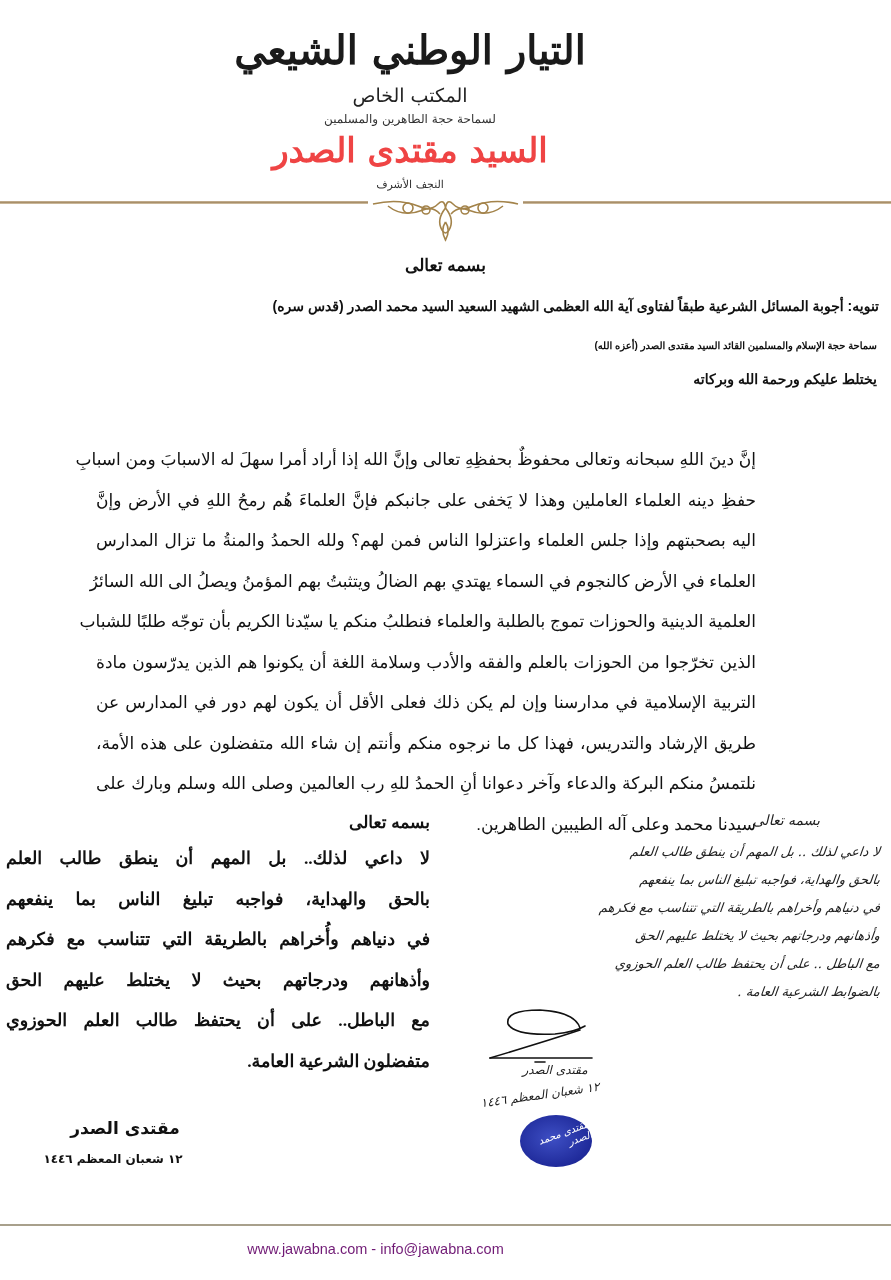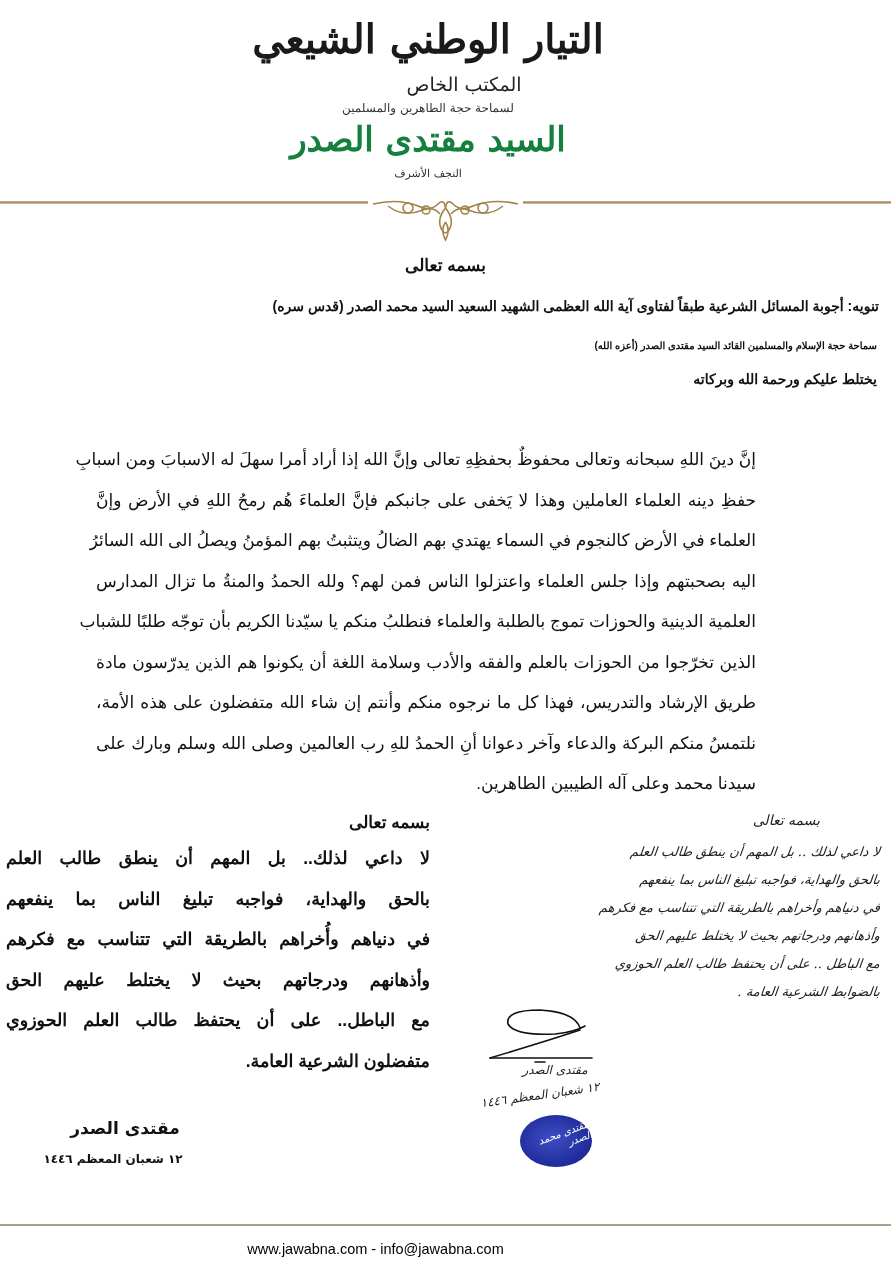--- a/index.html
+++ b/index.html
@@ -1,47 +1,47 @@
 <!DOCTYPE html>
 <html><head>
   <meta charset="utf-8">
   <style>
     html, body { margin: 0; padding: 0; background: #ffffff; }
     body { width: 891px; height: 1280px; position: relative; overflow: hidden; font-family: "DejaVu Sans", sans-serif; color: #111; }
-    .letterhead { position: absolute; left: 0; top: 1px; width: 820px; height: 200px; text-align: center; padding-left: 36px; }
+    .letterhead { position: absolute; left: 0; top: 12px; width: 820px; height: 200px; text-align: center; }
     .lh-line1 { position: absolute; top: 14px; left: 0; width: 100%; font-family: "DejaVu Serif", serif; font-size: 40px; font-weight: bold; letter-spacing: 1px; direction: rtl; color: #1a1a1a; }
-    .lh-line2 { position: absolute; top: 72px; left: 0; width: 100%; font-family: "DejaVu Serif", serif; font-size: 19px; direction: rtl; color: #222; margin-left: 36px; }
+    .lh-line2 { position: absolute; top: 72px; left: 0; width: 100%; font-family: "DejaVu Serif", serif; font-size: 19px; direction: rtl; color: #222; }
     .lh-line3 { position: absolute; top: 100px; left: 0; width: 100%; font-family: "DejaVu Serif", serif; font-size: 12px; direction: rtl; color: #333; }
-    .lh-line4 { position: absolute; top: 118px; left: 0; width: 100%; font-family: "DejaVu Serif", serif; font-size: 34px; font-weight: bold; direction: rtl; color: #15803d; }
+    .lh-line4 { position: absolute; top: 118px; left: 0; width: 100%; font-family: "DejaVu Serif", serif; font-size: 34px; font-weight: bold; direction: rtl; color: #ef4444; }
     .lh-line5 { position: absolute; top: 166px; left: 0; width: 100%; font-family: "DejaVu Serif", serif; font-size: 11px; direction: rtl; color: #333; }
     .divider-top { position: absolute; top: 201px; left: 0; width: 891px; height: 3px; background: linear-gradient(#cbb79a, #a88f6a, #d9c9ae); }
     .ornament { position: absolute; top: 196px; left: 368px; width: 155px; height: 46px; }
     .basmala-top { position: absolute; top: 255px; left: 0; width: 891px; text-align: center; font-family: "Liberation Sans", sans-serif; font-weight: bold; font-size: 17px; direction: rtl; }
     .notice { position: absolute; top: 298px; right: 12px; width: 870px; font-family: "Liberation Sans", sans-serif; font-weight: bold; font-size: 14px; direction: rtl; text-align: right; white-space: nowrap; }
     .addressee { position: absolute; top: 340px; right: 14px; font-family: "Liberation Sans", sans-serif; font-weight: bold; font-size: 10px; direction: rtl; white-space: nowrap; }
     .greeting { position: absolute; top: 371px; right: 14px; font-family: "Liberation Sans", sans-serif; font-weight: bold; font-size: 14px; direction: rtl; white-space: nowrap; }
     .question { position: absolute; top: 410px; left: 96px; width: 660px; margin-top: 36px; }
     .q-line { display: block; height: 40.5px; line-height: 28px; font-family: "Liberation Sans", sans-serif; font-size: 17px; direction: rtl; text-align: justify; text-align-last: justify; white-space: nowrap; }
     .q-line.last { text-align-last: right; }
     .answer-typed { position: absolute; top: 808px; left: 6px; width: 436px; }
     .ans-title { font-family: "Liberation Sans", sans-serif; font-weight: bold; font-size: 17px; direction: rtl; text-align: right; height: 30px; line-height: 30px; padding-right: 12px; }
-    .ans-line { display: block; height: 40.5px; line-height: 40px; font-family: Liberation Sans, sans-serif; font-weight: bold; font-size: 17.5px; direction: rtl; text-align: justify; text-align-last: justify; white-space: nowrap; padding-right: 12px; }
+    .ans-line { display: block; height: 40.5px; line-height: 40px; font-family: Liberation Serif, serif; font-weight: bold; font-size: 17.5px; direction: rtl; text-align: justify; text-align-last: justify; white-space: nowrap; padding-right: 12px; }
     .ans-line.last { text-align-last: right; }
     .sig-name { position: absolute; top: 1118px; left: 60px; width: 130px; text-align: center; font-family: "DejaVu Sans", sans-serif; font-weight: bold; font-size: 17px; direction: rtl; }
     .sig-date { position: absolute; top: 1152px; left: 38px; width: 150px; text-align: center; font-family: "DejaVu Sans", sans-serif; font-weight: bold; font-size: 12px; direction: rtl; }
     .answer-hand { position: absolute; top: 812px; left: 470px; width: 410px; }
     .hand-title { font-family: "DejaVu Serif", serif; font-style: italic; font-size: 14px; direction: rtl; text-align: right; padding-right: 60px; height: 26px; color: #222; }
     .hand-line { display: block; height: 28px; line-height: 28px; font-family: "DejaVu Serif", serif; font-style: italic; font-size: 13px; direction: rtl; text-align: right; white-space: nowrap; color: #222; transform: skewX(-6deg); }
     .hand-sig { position: absolute; top: 1000px; left: 480px; width: 120px; height: 70px; }
     .hand-signame { position: absolute; top: 1063px; left: 500px; width: 110px; text-align: center; font-family: "DejaVu Serif", serif; font-style: italic; font-size: 12px; direction: rtl; color: #222; }
     .hand-sigdate { position: absolute; top: 1088px; left: 470px; width: 140px; text-align: center; font-family: "DejaVu Serif", serif; font-style: italic; font-size: 12px; direction: rtl; color: #222; transform: rotate(-8deg); }
     .stamp { position: absolute; top: 1115px; left: 520px; width: 72px; height: 52px; border-radius: 50%; background: radial-gradient(ellipse at 45% 45%, #3e4fc4, #1f2a9a 70%, #1a2388); display: flex; align-items: center; justify-content: center; }
     .stamp span { color: #ffffff; font-family: "DejaVu Serif", serif; font-size: 10px; font-style: italic; direction: rtl; transform: rotate(-20deg); }
     .divider-bottom { position: absolute; top: 1224px; left: 0; width: 891px; height: 2px; background: #a8a08c; }
-    .footer { position: absolute; top: 1241px; left: 0; width: 751px; text-align: center; font-family: "Liberation Sans", sans-serif; font-size: 14.5px; color: #000000; }
+    .footer { position: absolute; top: 1241px; left: 0; width: 751px; text-align: center; font-family: "Liberation Sans", sans-serif; font-size: 14.5px; color: #701a75; }
   </style>
 </head>
 <body>
 
 <div class="letterhead">
   <div class="lh-line1">التيار الوطني الشيعي</div>
   <div class="lh-line2">المكتب الخاص</div>
   <div class="lh-line3">لسماحة حجة الطاهرين والمسلمين</div>
   <div class="lh-line4">السيد مقتدى الصدر</div>
   <div class="lh-line5">النجف الأشرف</div>
@@ -64,24 +64,25 @@
 </svg>
 
 <div class="basmala-top">بسمه تعالى</div>
 <div class="notice">تنويه: أجوبة المسائل الشرعية طبقاً لفتاوى آية الله العظمى الشهيد السعيد السيد محمد الصدر (قدس سره)</div>
 <div class="addressee">سماحة حجة الإسلام والمسلمين القائد السيد مقتدى الصدر (أعزه الله)</div>
 <div class="greeting">يختلط عليكم ورحمة الله وبركاته</div>
 
 <div class="question">
   <span class="q-line">إنَّ دينَ اللهِ سبحانه وتعالى محفوظٌ بحفظِهِ تعالى وإنَّ الله إذا أراد أمرا سهلَ له الاسبابَ ومن اسبابِ</span>
   <span class="q-line">حفظِ دينه العلماء العاملين وهذا لا يَخفى على جانبكم فإنَّ العلماءَ هُم رمحُ اللهِ في الأرض وإنَّ</span>
+  <span class="q-line">اليه بصحبتهم وإذا جلس العلماء واعتزلوا الناس فمن لهم؟ ولله الحمدُ والمنةُ ما تزال المدارس</span>
   <span class="q-line">العلماء في الأرض كالنجوم في السماء يهتدي بهم الضالُ ويتثبتُ بهم المؤمنُ ويصلُ الى الله السائرُ</span>
-  <span class="q-line">اليه بصحبتهم وإذا جلس العلماء واعتزلوا الناس فمن لهم؟ ولله الحمدُ والمنةُ ما تزال المدارس</span>
   <span class="q-line">العلمية الدينية والحوزات تموج بالطلبة والعلماء فنطلبُ منكم يا سيّدنا الكريم بأن توجّه طلبًا للشباب</span>
   <span class="q-line">الذين تخرّجوا من الحوزات بالعلم والفقه والأدب وسلامة اللغة أن يكونوا هم الذين يدرّسون مادة</span>
+  <span class="q-line">التربية الإسلامية في مدارسنا وإن لم يكن ذلك فعلى الأقل أن يكون لهم دور في المدارس عن</span>
   <span class="q-line">طريق الإرشاد والتدريس، فهذا كل ما نرجوه منكم وأنتم إن شاء الله متفضلون على هذه الأمة،</span>
   <span class="q-line">نلتمسُ منكم البركة والدعاء وآخر دعوانا أنِ الحمدُ للهِ رب العالمين وصلى الله وسلم وبارك على</span>
   <span class="q-line last">سيدنا محمد وعلى آله الطيبين الطاهرين.</span>
 </div>
 
 <div class="answer-typed">
   <div class="ans-title">بسمه تعالى</div>
   <span class="ans-line">لا داعي لذلك.. بل المهم أن ينطق طالب العلم</span>
   <span class="ans-line">بالحق والهداية، فواجبه تبليغ الناس بما ينفعهم</span>
   <span class="ans-line">في دنياهم وأُخراهم بالطريقة التي تتناسب مع فكرهم</span>

